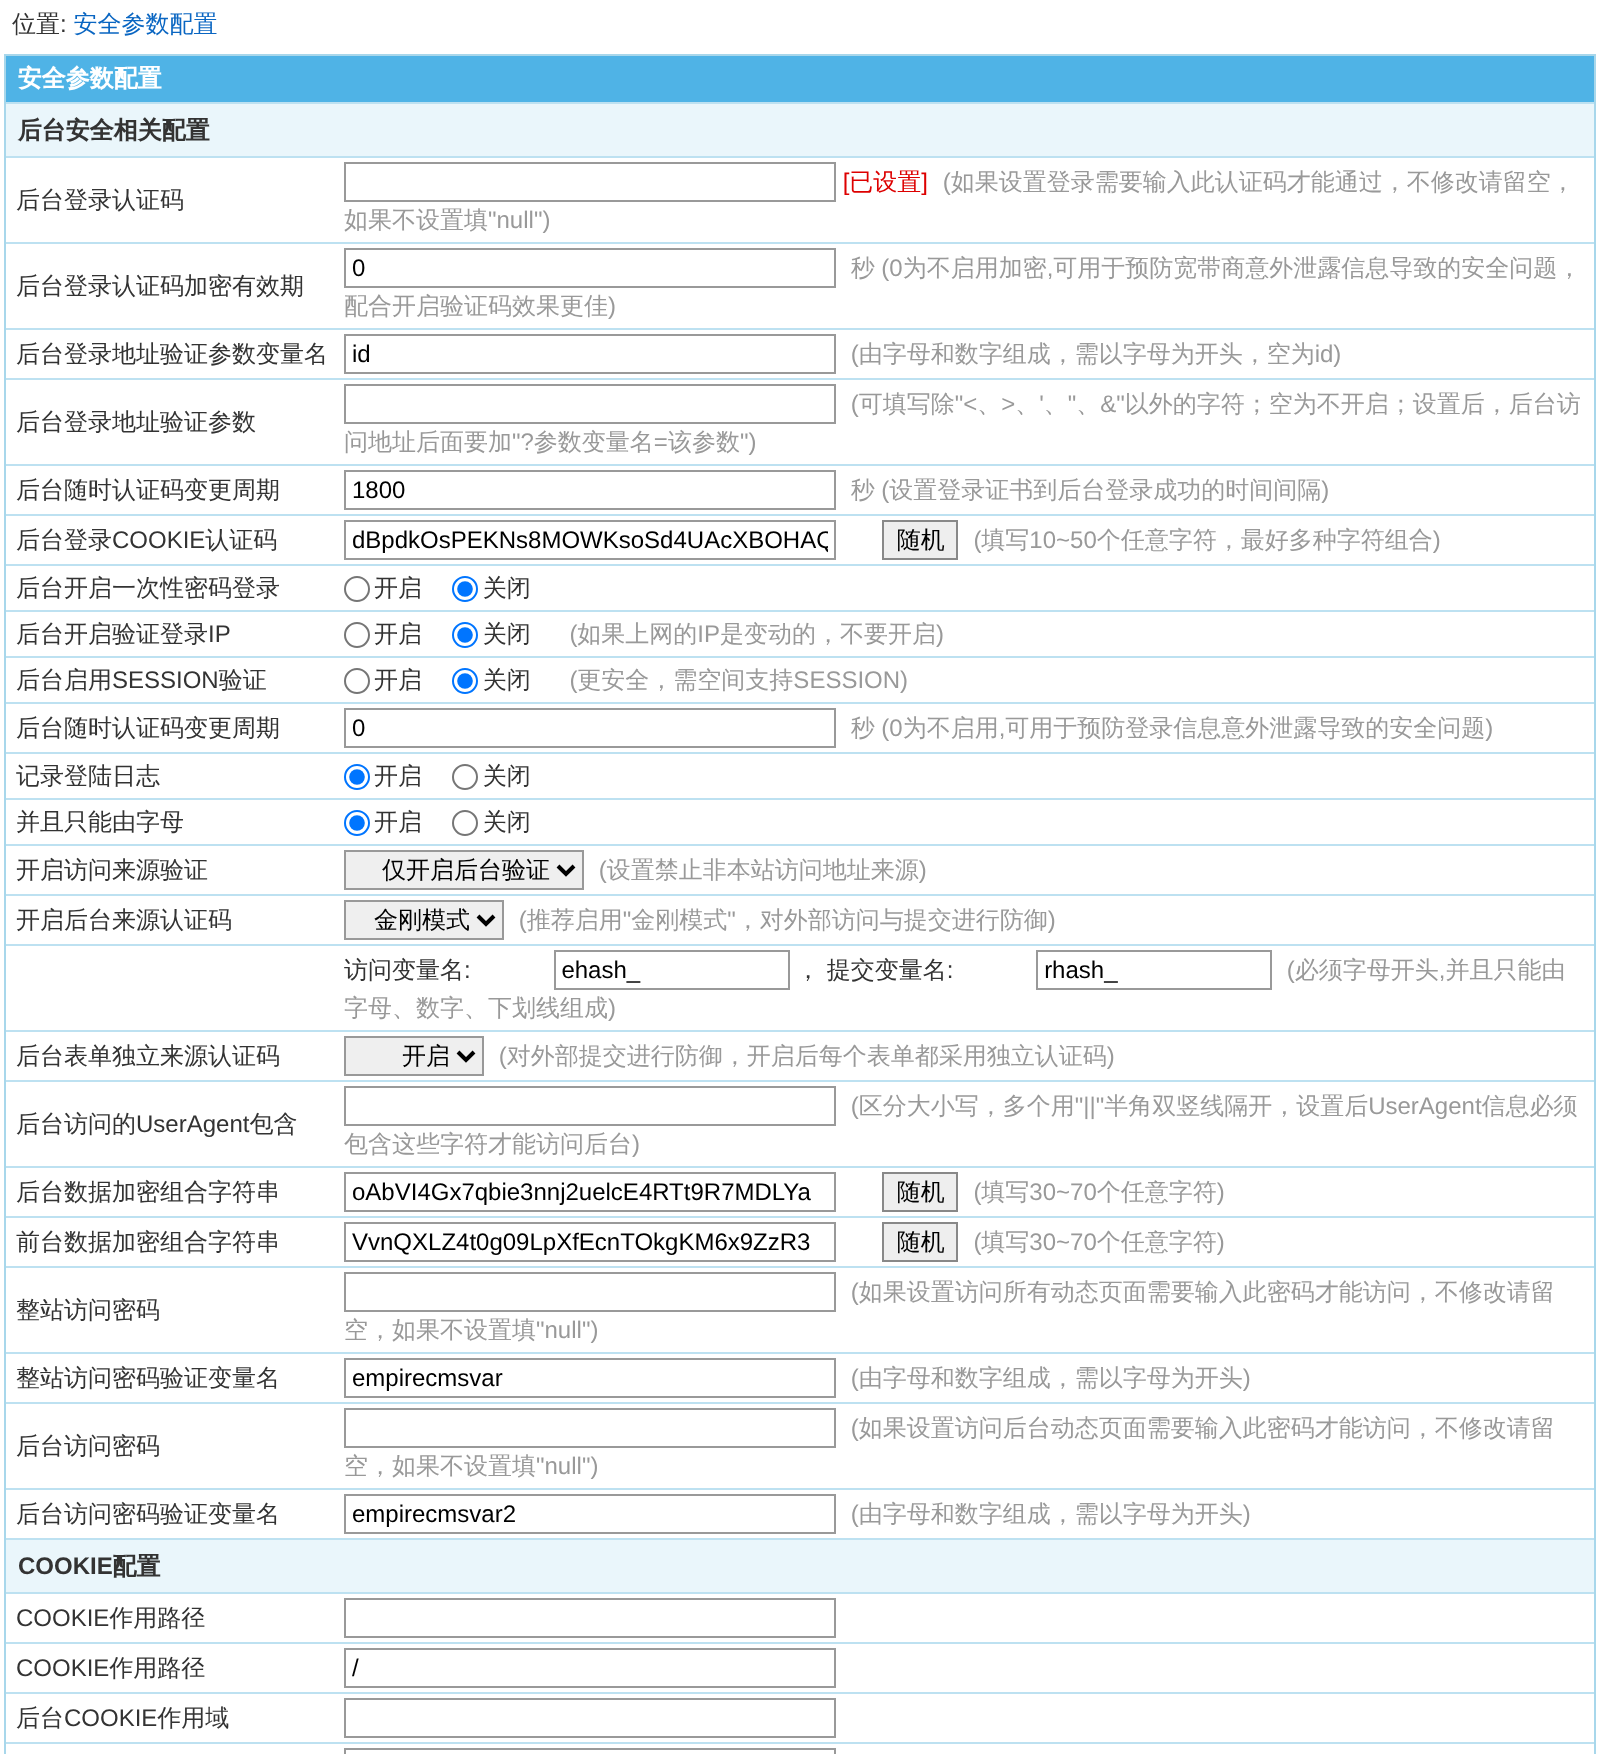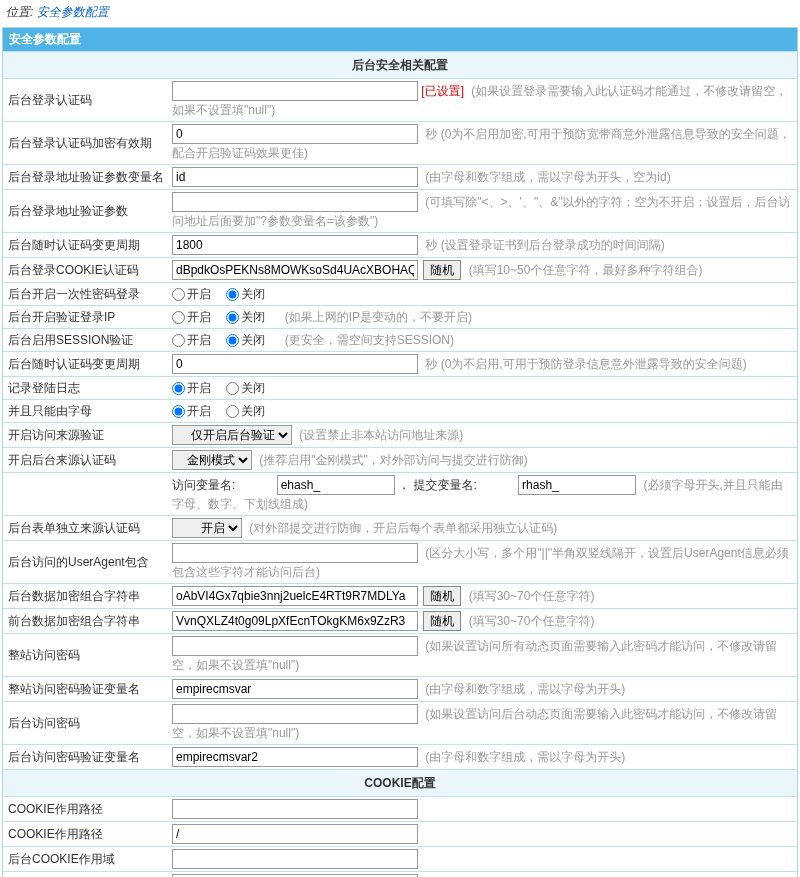--- a/index.html
+++ b/index.html
@@ -8,21 +8,20 @@
     font-family: "Microsoft YaHei", Arial, sans-serif;
     font-size: 12px;
     color: #333;
     background: #fff;
   }
   .page {
     width: 800px;
   }
   .loc-bar {
     padding: 4px 6px;
-    font-style: italic;
   }
   .loc-bar a { color: #0a66c2; text-decoration: none; }
   .panel {
     border: 1px solid #a8d7eb;
     margin: 2px;
   }
   .panel-hd {
     background: #4fb3e6;
     color: #fff;
     font-weight: bold;
@@ -44,21 +43,20 @@
   table.cfg td.label {
     width: 155px;
     white-space: nowrap;
     padding-left:5px;
   }
   tr.section-hd td {
     background: #eaf6fb;
     font-weight: bold;
     color: #333;
     padding: 4px 6px;
-    text-align: center;
   }
   input[type="text"] {
     font-size: 12px;
     padding: 1px 3px;
     border: 1px solid #999;
     height: 16px;
   }
   input.w { width: 238px; }
   input.short { width: 110px; margin-left: 38px; }
   select {
@@ -69,21 +67,21 @@
   }
   .hint { color: #999; margin-left: 4px; }
   .set-flag { color: #d00; }
   .btn {
     font-size: 12px;
     padding: 0 6px;
     height: 20px;
     border: 1px solid #888;
     background: #eee;
     cursor: pointer;
-    margin-left: 2px;
+    margin-left: 20px;
     line-height:18px;
   }
   .radio-lbl { margin-right: 12px; }
   .radio-row input[type="radio"]{ margin: 0 2px 0 0; vertical-align:middle;}
 </style>
 </head>
 <body>
 <div class="page">
 
 <div class="loc-bar">

